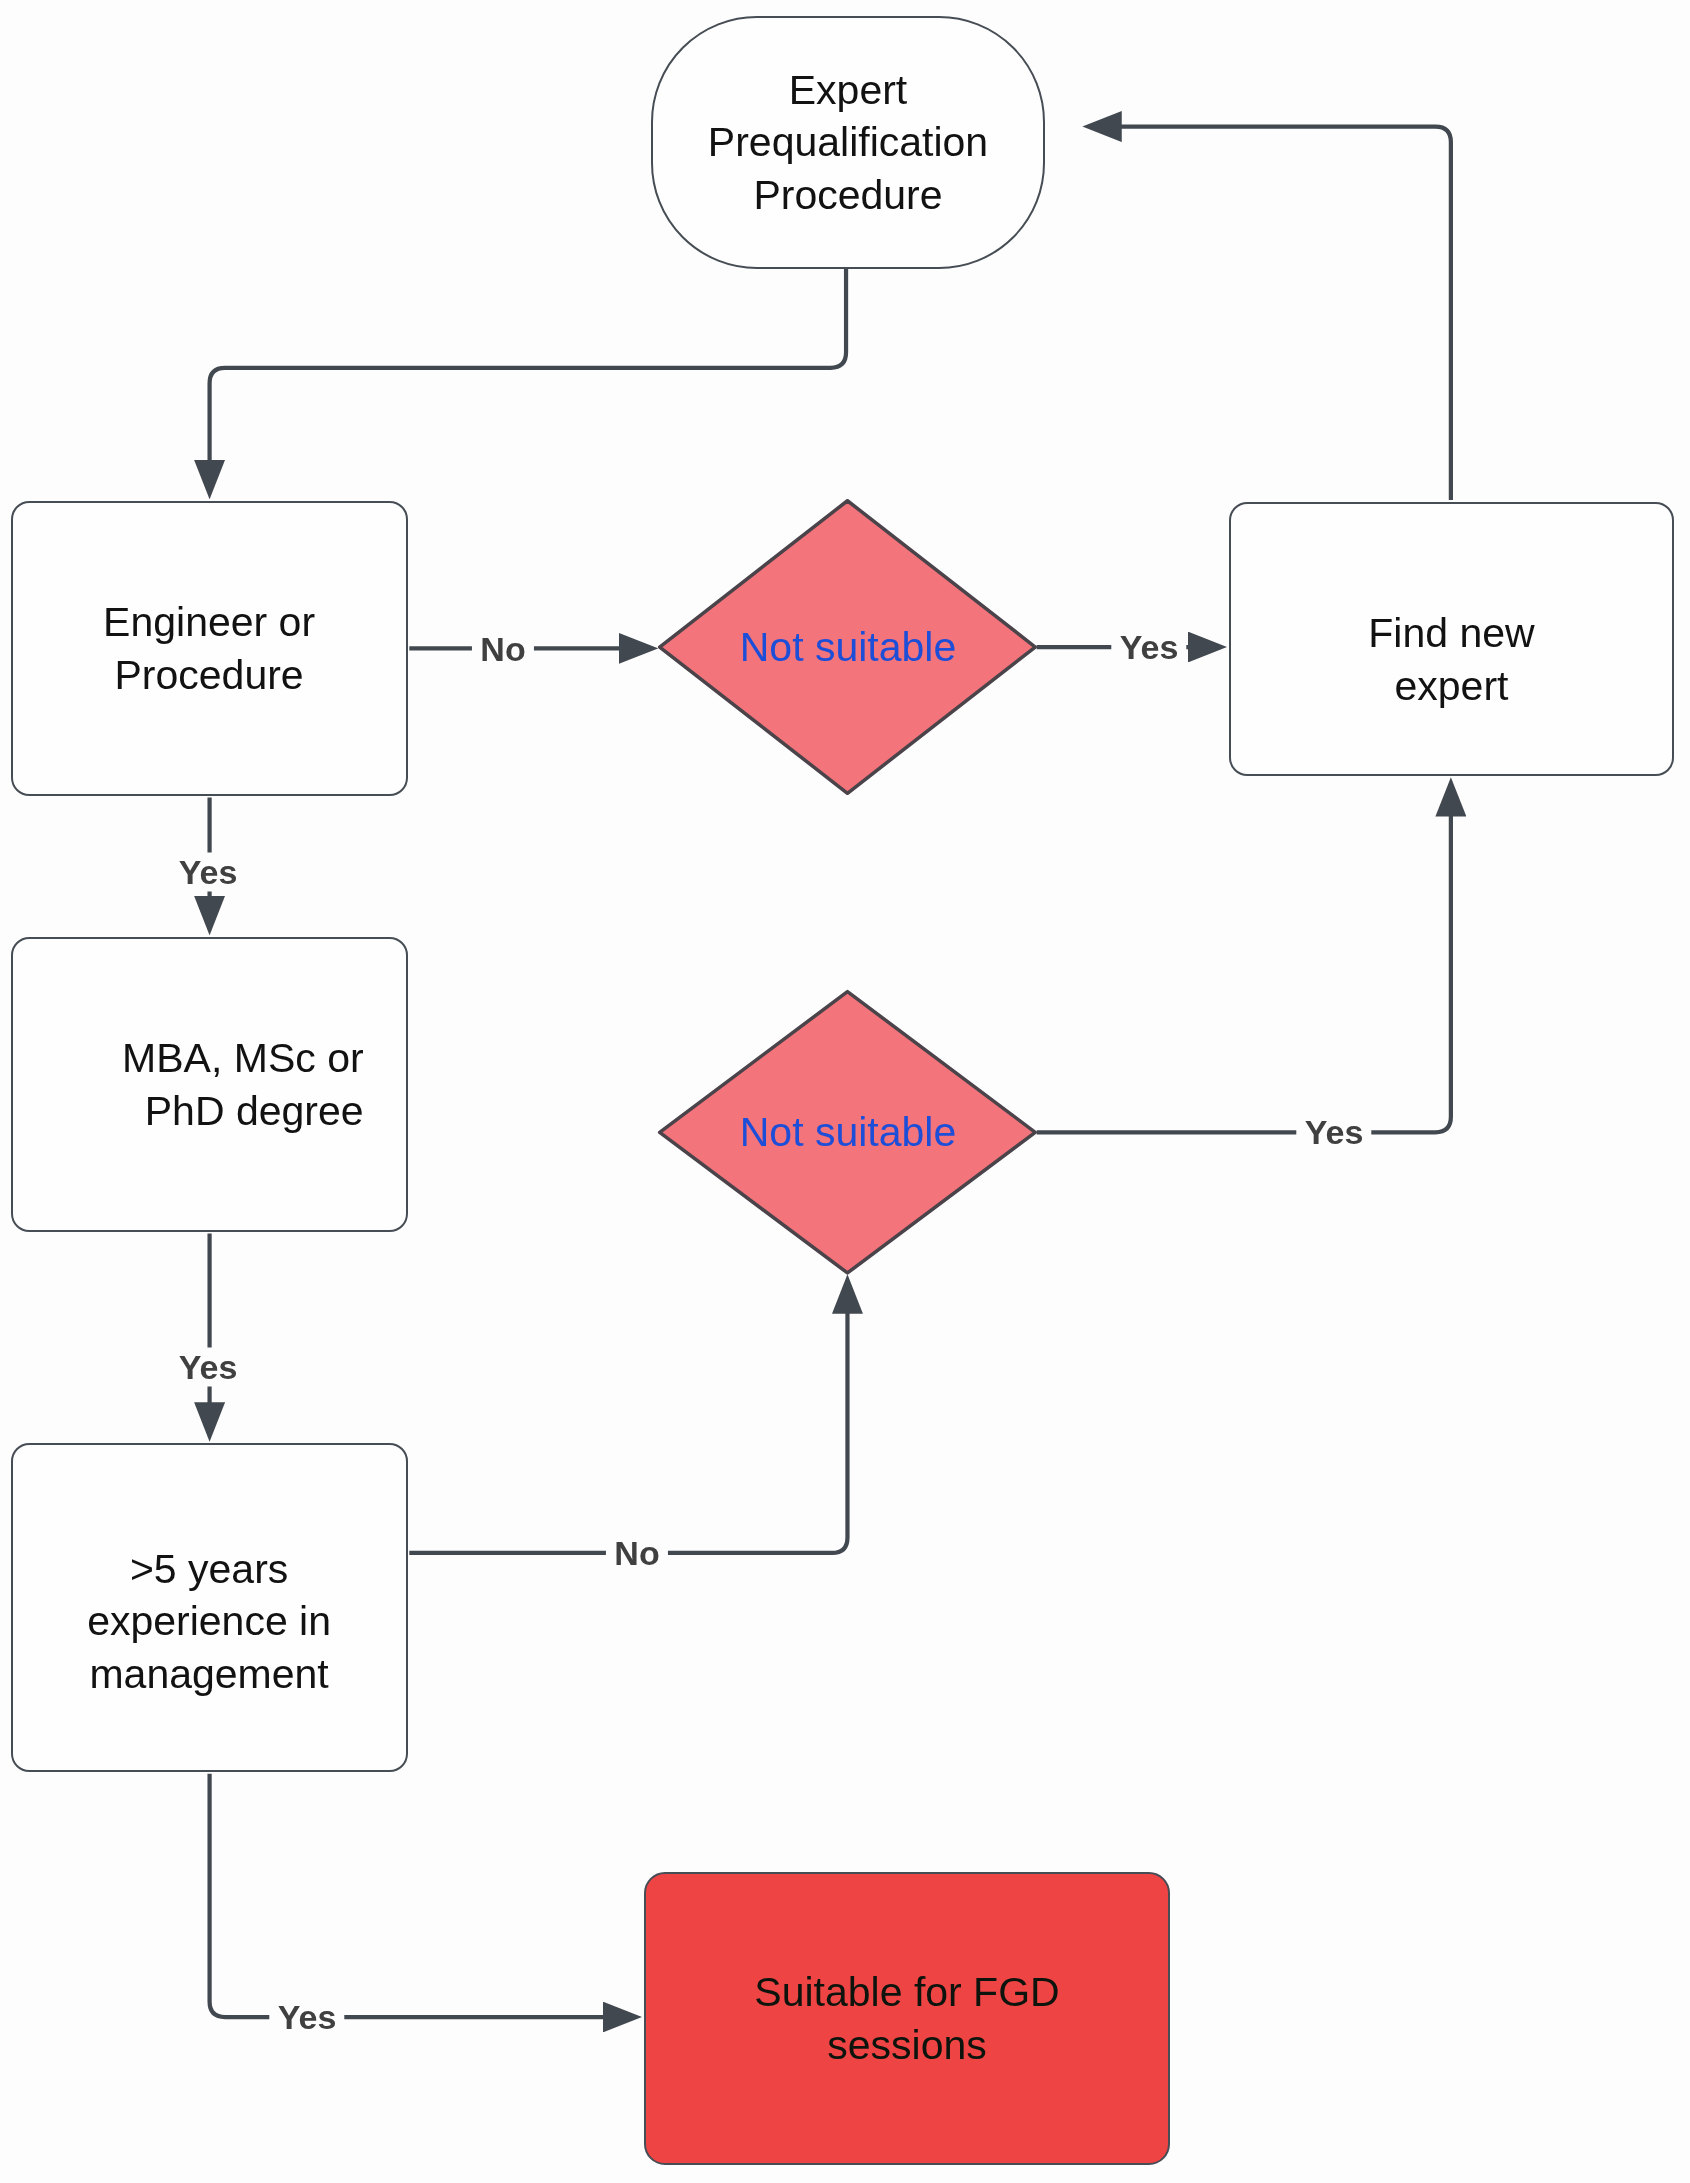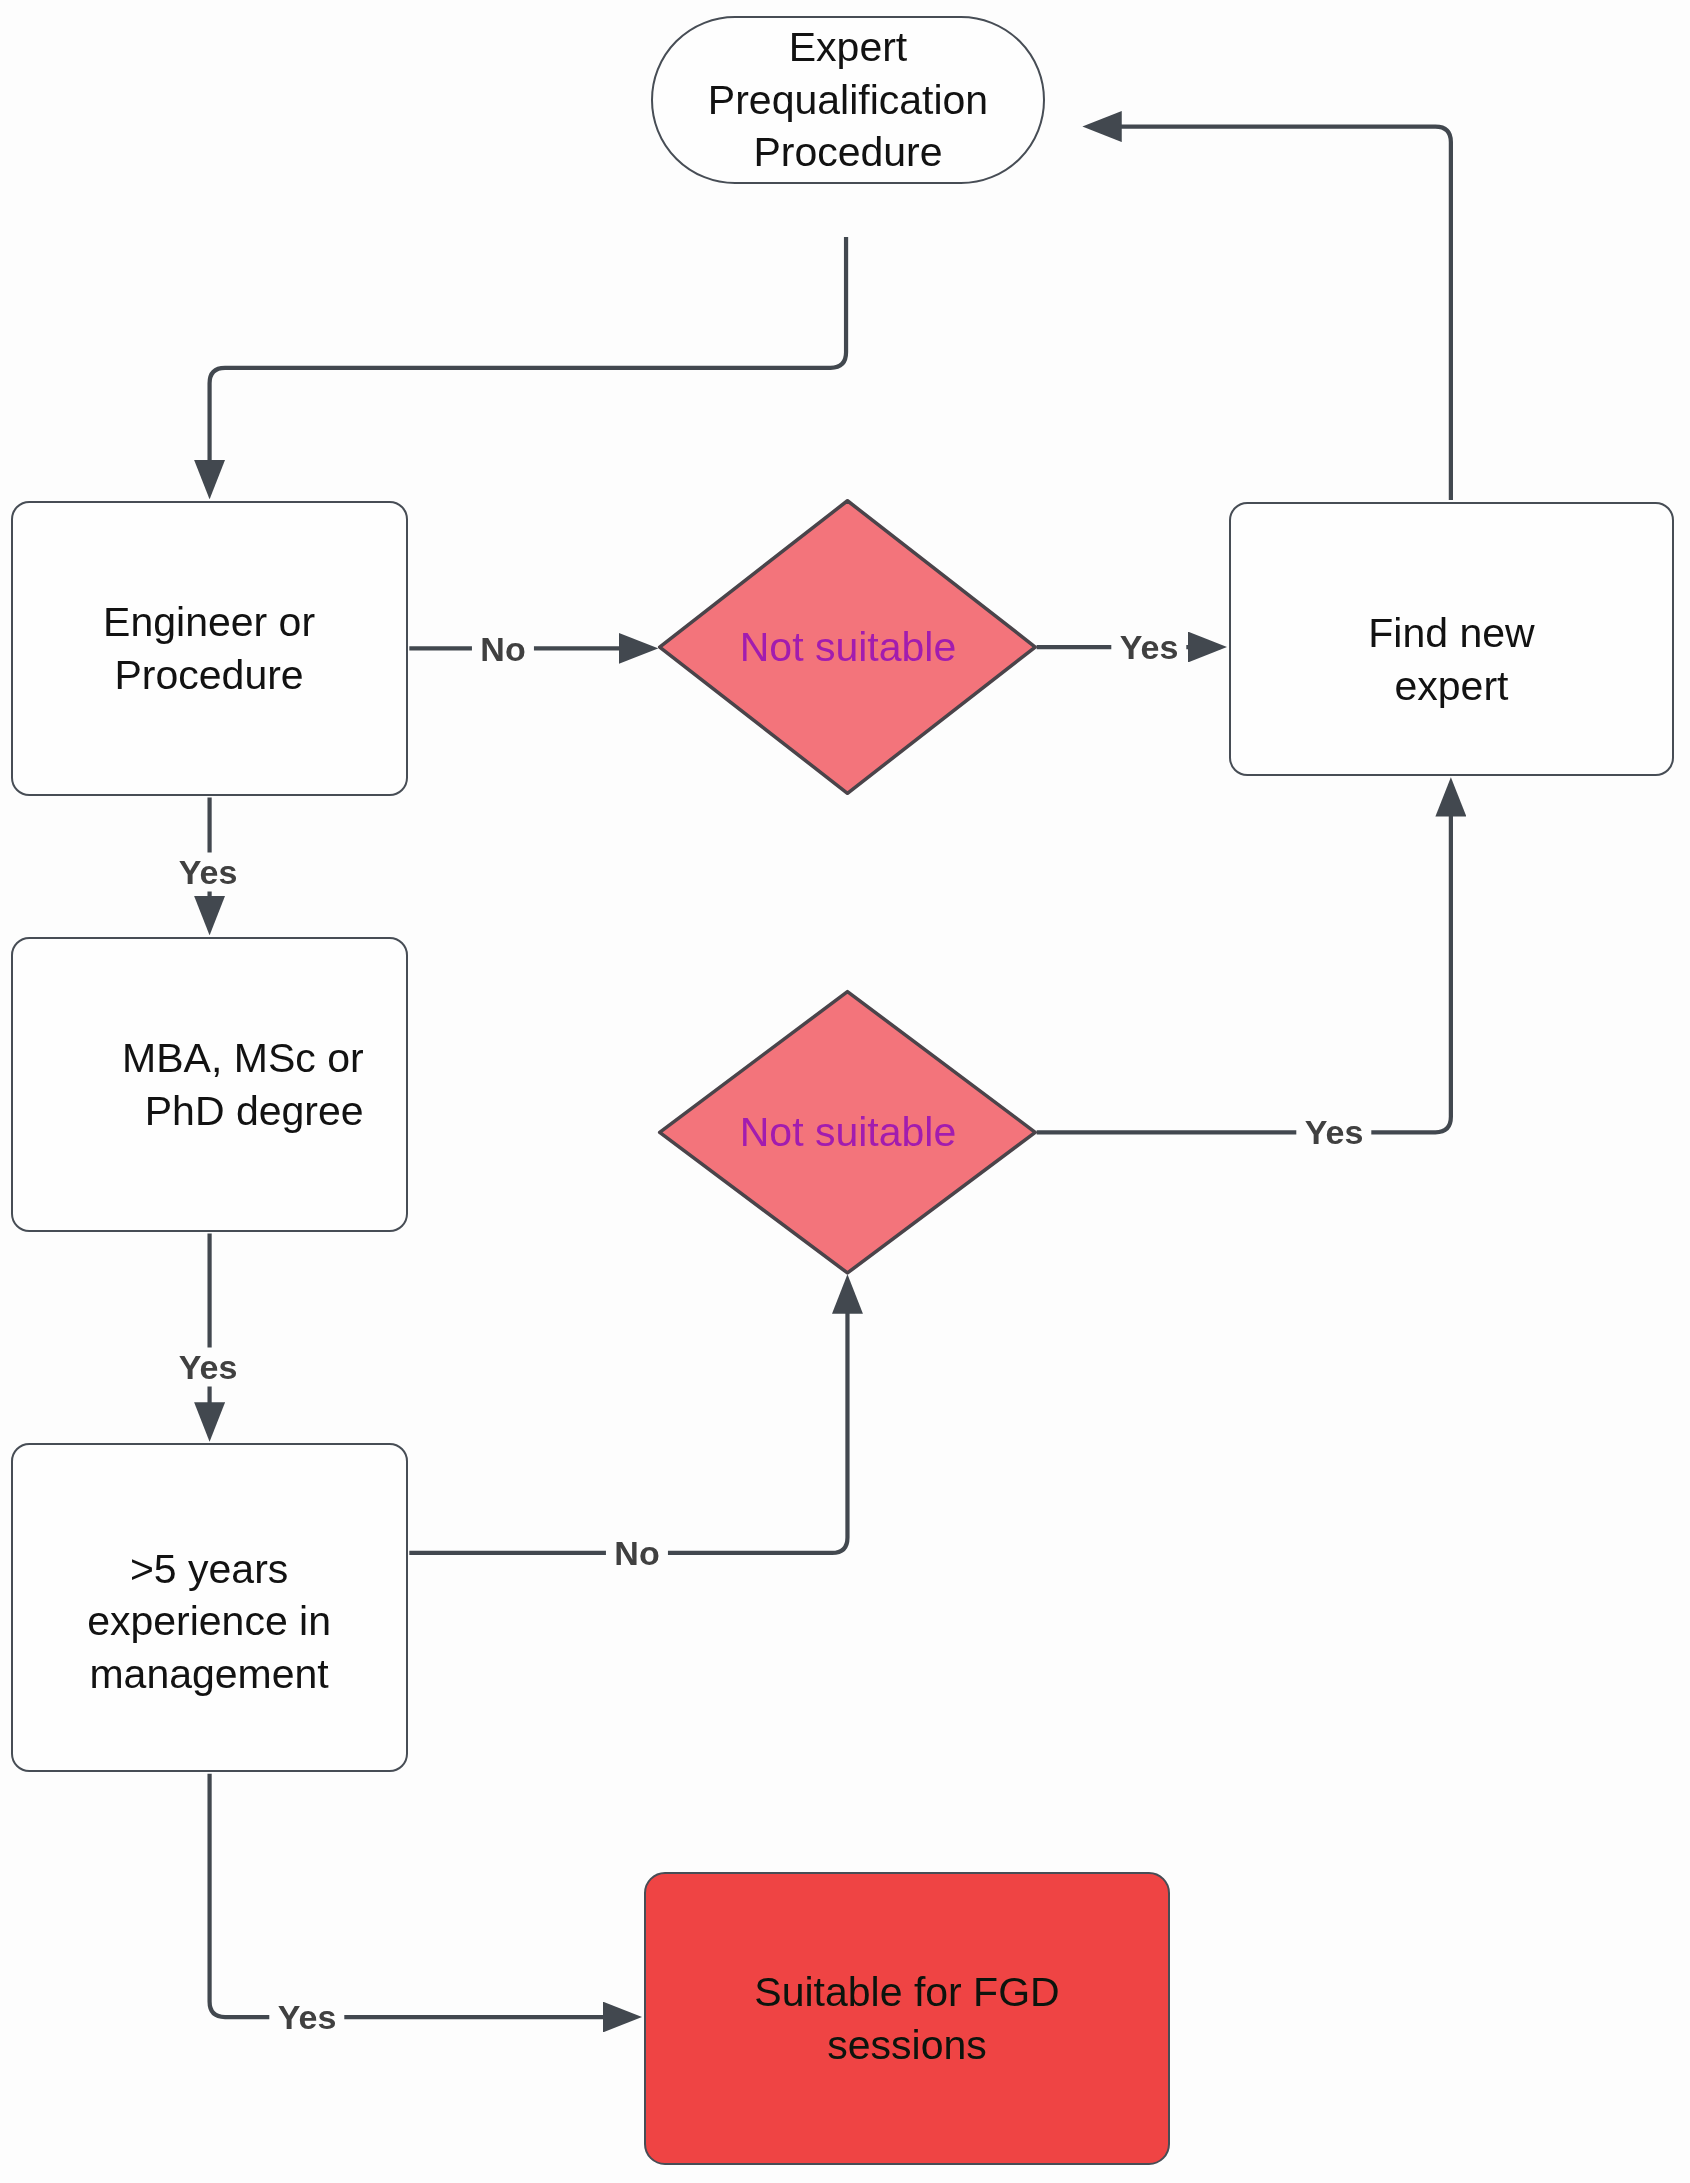--- a/index.html
+++ b/index.html
@@ -40,37 +40,37 @@
     border-radius: 18.3px;
     display: flex;
     align-items: center;
     justify-content: center;
     text-align: center;
     font-size: 41px;
     line-height: 1.28;
     color: #121212;
     z-index: 2;
   }
-  #n-start   { left: 651px;  top: 16px;   width: 394px; height: 168px; border-radius: 106px; }
+  #n-start   { left: 651px;  top: 16px;   width: 394px; height: 253px; border-radius: 106px; }
   #n-eng     { left: 10.6px;   top: 501px;  width: 397px; height: 295px; }
   #n-fne     { left: 1229px; top: 502px;  width: 445px; height: 274px; }
   #n-degree  { left: 10.6px;   top: 937px; width: 397px; height: 295px; }
   #n-exp     { left: 10.6px;   top: 1443px; width: 397px; height: 329px; }
   #n-green   { left: 644px;  top: 1872px; width: 526px; height: 293px; background: #ef4444; border-radius: 21px; color: #0c140d; }
   #n-start .nlabel  { max-width: 324px; }
   #n-eng .nlabel    { max-width: 302px; }
   #n-fne .nlabel    { max-width: 239px; margin-top: 41px; }
   #n-degree .nlabel { max-width: 309px; text-align: right; }
   #n-exp .nlabel    { max-width: 295px; margin-top: 28px; }
   #n-green .nlabel  { max-width: 380px; }
   .dlabel {
     position: absolute;
     transform: translate(-50%, -50%);
     font-size: 41px;
-    color: #a21caf;
+    color: #1d4ed8;
     white-space: nowrap;
     z-index: 3;
   }
   #dl-1 { left: 848px; top: 647px; }
   #dl-2 { left: 848px; top: 1132px; }
   .elabel {
     position: absolute;
     transform: translate(-50%, -50%);
     font-size: 34px;
     font-weight: bold;

